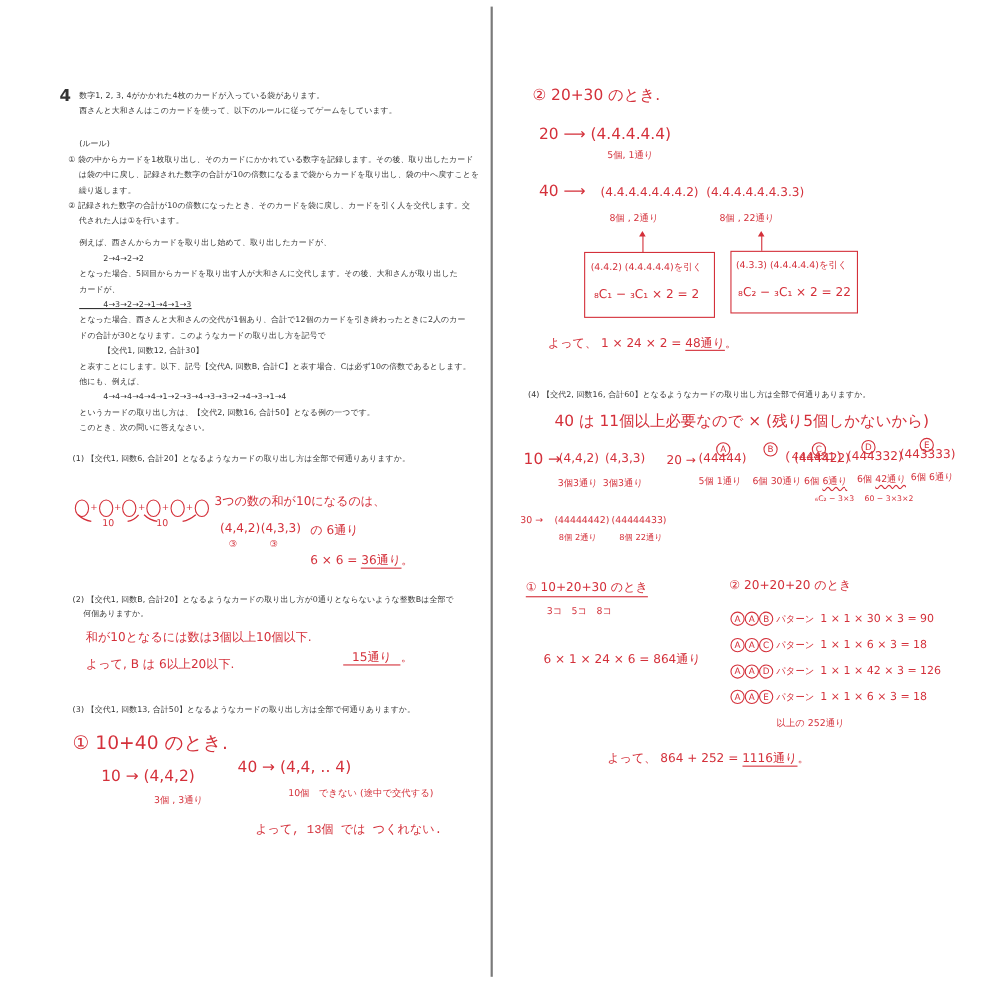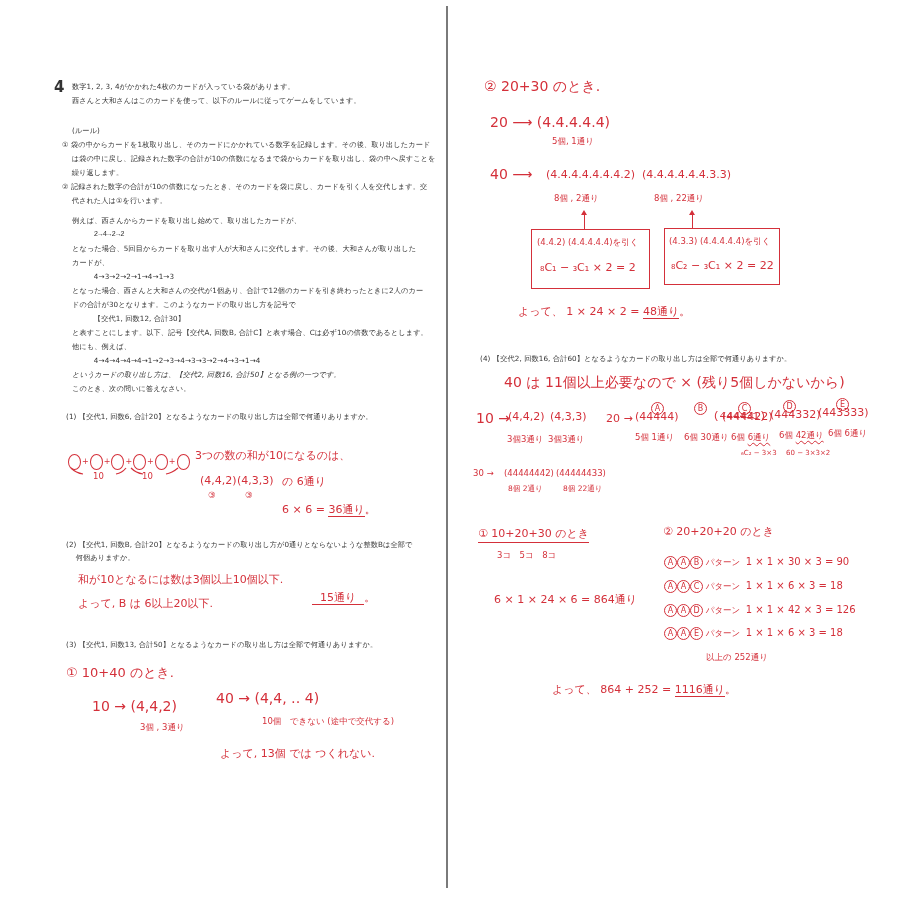--- a/index.html
+++ b/index.html
@@ -2,21 +2,21 @@
 <html><head>
 <meta charset="utf-8">
 <style>
   html, body { margin:0; padding:0; background:#ffffff; }
   body { width:905px; height:905px; position:relative; overflow:hidden;
          font-family:"DejaVu Sans", sans-serif; color:#222; }
   .abs { position:absolute; white-space:nowrap; }
   .p { font-size:7.2px; line-height:13px; color:#333; letter-spacing:0.1px; }
   .qnum { font-size:15px; font-weight:bold; color:#333; font-family:"DejaVu Sans", sans-serif; }
   .red { color:#d4303a; font-family:"DejaVu Sans", sans-serif; }
-  .h-lg { font-size:13px; }
+  .h-lg { font-size:17px; }
   .h-md { font-size:14px; }
   .h-sm { font-size:11px; }
   .h-xs { font-size:8.5px; }
   .divider { position:absolute; left:446px; top:6px; width:1.5px; height:882px; background:#7a7a7a; }
   .box { position:absolute; border:1.5px solid #d4303a; }
   .uline { border-bottom:1.5px solid #d4303a; }
   .wavy { text-decoration: underline wavy #d4303a; text-underline-offset:2px; }
   .circ { display:inline-block; border:1.2px solid #d4303a; border-radius:50%; width:11px; height:11px;
           line-height:11px; text-align:center; font-size:8px; }
   .ring { display:inline-block; width:11px; height:14px; border:1.4px solid #d4303a; border-radius:50%; vertical-align:middle; }
@@ -35,31 +35,31 @@
   <div class="abs p" style="left:72px;top:94px;">西さんと大和さんはこのカードを使って、以下のルールに従ってゲームをしています。</div>
 
   <div class="abs p" style="left:72px;top:124px;">(ルール)</div>
   <div class="abs p" style="left:62px;top:138px;">① 袋の中からカードを1枚取り出し、そのカードにかかれている数字を記録します。その後、取り出したカード</div>
   <div class="abs p" style="left:62px;top:152px;">　 は袋の中に戻し、記録された数字の合計が10の倍数になるまで袋からカードを取り出し、袋の中へ戻すことを</div>
   <div class="abs p" style="left:62px;top:166px;">　 繰り返します。</div>
   <div class="abs p" style="left:62px;top:180px;">② 記録された数字の合計が10の倍数になったとき、そのカードを袋に戻し、カードを引く人を交代します。交</div>
   <div class="abs p" style="left:62px;top:194px;">　 代された人は①を行います。</div>
 
   <div class="abs p" style="left:72px;top:214px;">例えば、西さんからカードを取り出し始めて、取り出したカードが、</div>
-  <div class="abs p" style="left:72px;top:228px;font-family:Liberation Mono, monospace;">　　　2→4→2→2</div>
+  <div class="abs p" style="left:72px;top:228px;">　　　2→4→2→2</div>
   <div class="abs p" style="left:72px;top:242px;">となった場合、5回目からカードを取り出す人が大和さんに交代します。その後、大和さんが取り出した</div>
   <div class="abs p" style="left:72px;top:256px;">カードが、</div>
-  <div class="abs p" style="left:72px;top:270px;">　　　4→3→2→2→1→4→1→3</div>
+  <div class="abs p" style="left:72px;top:270px;text-decoration:underline;">　　　4→3→2→2→1→4→1→3</div>
   <div class="abs p" style="left:72px;top:284px;">となった場合、西さんと大和さんの交代が1個あり、合計で12個のカードを引き終わったときに2人のカー</div>
   <div class="abs p" style="left:72px;top:298px;">ドの合計が30となります。このようなカードの取り出し方を記号で</div>
   <div class="abs p" style="left:72px;top:312px;">　　　【交代1, 回数12, 合計30】</div>
   <div class="abs p" style="left:72px;top:326px;">と表すことにします。以下、記号【交代A, 回数B, 合計C】と表す場合、Cは必ず10の倍数であるとします。</div>
   <div class="abs p" style="left:72px;top:340px;">他にも、例えば、</div>
   <div class="abs p" style="left:72px;top:354px;">　　　4→4→4→4→4→1→2→3→4→3→3→2→4→3→1→4</div>
-  <div class="abs p" style="left:72px;top:368px;font-style:italic;">というカードの取り出し方は、【交代2, 回数16, 合計50】となる例の一つです。</div>
+  <div class="abs p" style="left:72px;top:368px;">というカードの取り出し方は、【交代2, 回数16, 合計50】となる例の一つです。</div>
   <div class="abs p" style="left:72px;top:382px;">このとき、次の問いに答えなさい。</div>
 
   <div class="abs p" style="left:66px;top:410px;text-align:right;">(1) 【交代1, 回数6, 合計20】となるようなカードの取り出し方は全部で何通りありますか。</div>
 
   <div class="abs" style="left:68px;top:451px;">
     <span class="ring"></span><span class="plus">+</span><span class="ring"></span><span class="plus">+</span><span class="ring"></span><span class="plus">+</span><span class="ring"></span><span class="plus">+</span><span class="ring"></span><span class="plus">+</span><span class="ring"></span>
   </div>
   <div class="abs red h-xs" style="left:93px;top:471px;">10</div>
   <div class="abs red h-xs" style="left:142px;top:471px;">10</div>
   <svg class="abs" style="left:68px;top:466px;" width="115" height="12">
@@ -86,21 +86,21 @@
   <div class="abs red h-sm" style="left:312px;top:590px;">
     <span class="uline" style="padding:0 8px;">15通り</span><span>。</span>
   </div>
 
   <div class="abs p" style="left:66px;top:638px;">(3) 【交代1, 回数13, 合計50】となるようなカードの取り出し方は全部で何通りありますか。</div>
   <div class="abs red h-lg" style="left:66px;top:664px;">① 10+40 のとき.</div>
   <div class="abs red h-md" style="left:92px;top:698px;">10 → (4,4,2)</div>
   <div class="abs red h-xs" style="left:140px;top:722px;">3個 , 3通り</div>
   <div class="abs red h-md" style="left:216px;top:690px;">40 → (4,4, ‥ 4)</div>
   <div class="abs red h-xs" style="left:262px;top:716px;">10個　できない (途中で交代する)</div>
-  <div class="abs red h-sm" style="left:220px;top:746px;">よって, 13個 では つくれない.</div>
+  <div class="abs red h-sm" style="left:232px;top:746px;font-family:Liberation Mono, monospace;">よって, 13個 では つくれない.</div>
 </div>
 
 <div class="divider"></div>
 
 <div>
   <div class="abs red h-md" style="left:484px;top:78px;">② 20+30 のとき.</div>
   <div class="abs red h-md" style="left:490px;top:114px;">20 ⟶ (4.4.4.4.4)</div>
   <div class="abs red h-xs" style="left:552px;top:136px;">5個, 1通り</div>
 
   <div class="abs red h-md" style="left:490px;top:166px;">40 ⟶</div>
@@ -114,21 +114,21 @@
 
   <div class="box" style="left:531px;top:229px;width:117px;height:58px;text-align:right;">
     <div class="abs red h-xs" style="left:5px;top:7px;">(4.4.2) (4.4.4.4.4)を引く</div>
     <div class="abs red h-sm" style="left:8px;top:31px;">₈C₁ − ₃C₁ × 2 = 2</div>
   </div>
   <div class="box" style="left:664px;top:228px;width:114px;height:55px;">
     <div class="abs red h-xs" style="left:4px;top:7px;">(4.3.3) (4.4.4.4.4)を引く</div>
     <div class="abs red h-sm" style="left:6px;top:30px;">₈C₂ − ₃C₁ × 2 = 22</div>
   </div>
 
-  <div class="abs red h-sm" style="left:498px;top:304px;margin-left:20px;">
+  <div class="abs red h-sm" style="left:498px;top:304px;">
     <span>よって、 1 × 24 × 2 = </span><span class="uline">48通り</span><span>。</span>
   </div>
 
   <div class="abs p" style="left:480px;top:352px;">(4) 【交代2, 回数16, 合計60】となるようなカードの取り出し方は全部で何通りありますか。</div>
   <div class="abs red h-md" style="left:504px;top:374px;">40 は 11個以上必要なので ×  (残り5個しかないから)</div>
 
   <div class="abs red h-md" style="left:476px;top:410px;">10 →</div>
   <div class="abs red h-sm" style="left:508px;top:410px;">(4,4,2)</div>
   <div class="abs red h-sm" style="left:550px;top:410px;">(4,3,3)</div>
   <div class="abs red h-xs" style="left:507px;top:434px;">3個3通り</div>

